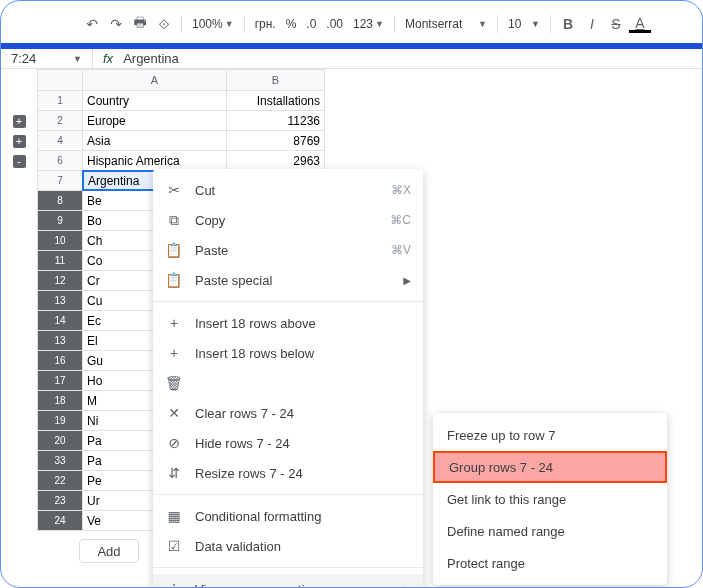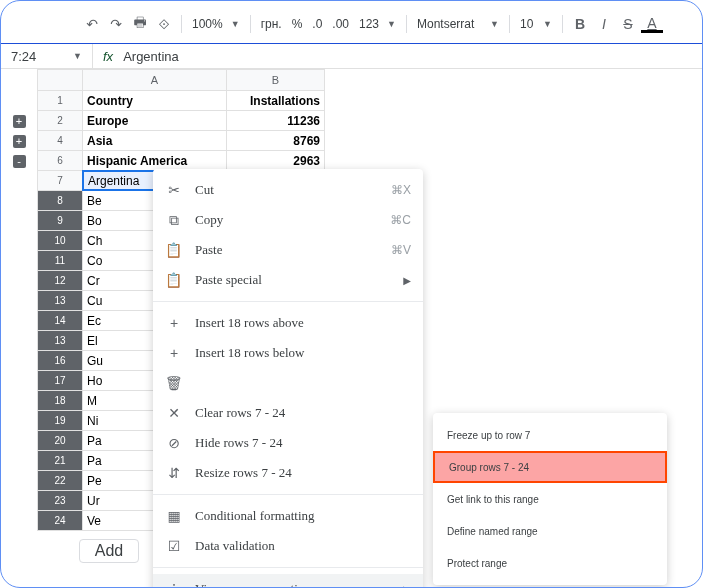--- a/index.html
+++ b/index.html
@@ -1,55 +1,55 @@
 <!DOCTYPE html>
 <html><head>
 <meta charset="utf-8">
 <style>
 * { box-sizing: border-box; margin: 0; padding: 0; font-family: Arial, sans-serif; }
 body { background: #fff; width: 703px; height: 588px; position: relative; overflow: hidden; border-radius: 20px; border: 1px solid #5f8ff4; }
 .toolbar { display: flex; align-items: center; gap: 2px; padding: 8px 12px 4px 80px; height: 42px; }
 .tb-btn { width: 22px; height: 22px; display: flex; align-items: center; justify-content: center; color: #5f6368; font-size: 14px; cursor: pointer; }
 .tb-sep { width: 1px; height: 18px; background: #dadce0; margin: 0 4px; }
-.tb-text { color: #3c4043; font-size: 12px; padding: 0 4px; display: flex; align-items: center; gap: 8px; }
+.tb-text { color: #3c4043; font-size: 12px; padding: 0 4px; display: flex; align-items: center; gap: 2px; }
 .tb-drop { font-size: 9px; color: #5f6368; }
-.namebox-row { display: flex; align-items: center; height: 26px; border-top: 1px solid #1d4ed8; border-bottom: 1px solid #e0e0e0; }
+.namebox-row { display: flex; align-items: center; height: 26px; border-top: 6px solid #1d4ed8; border-bottom: 1px solid #e0e0e0; }
 .namebox { width: 92px; padding: 0 10px; font-size: 13px; color: #3c4043; display: flex; justify-content: space-between; align-items: center; border-right: 1px solid #e0e0e0; height: 100%; }
 .fx { padding: 0 10px; color: #14532d; font-style: italic; font-size: 13px; }
 .formula { font-size: 13px; color: #3c4043; }
 .sheet-area { display: flex; }
 .group-col { width: 36px; display: flex; flex-direction: column; }
 .group-cell { height: 20px; display: flex; align-items: center; justify-content: center; }
 .group-btn { width: 13px; height: 13px; background: #5f6368; color: #fff; font-size: 11px; line-height: 11px; text-align: center; border-radius: 2px; cursor: pointer; display: flex; align-items: center; justify-content: center; }
 .grid-col { position: relative; }
 .col-headers { display: flex; height: 22px; }
 .corner { width: 46px; border: 1px solid #e0e0e0; background: #f8f9fa; }
 .col-h { border: 1px solid #e0e0e0; border-left: none; background: #f8f9fa; text-align: center; font-size: 11px; color: #5f6368; display: flex; align-items: center; justify-content: center; }
 .col-h.a { width: 144px; }
 .col-h.b { width: 98px; }
 .data-row { display: flex; height: 20px; }
 .row-h { width: 46px; border: 1px solid #e0e0e0; border-top: none; background: #f8f9fa; text-align: center; font-size: 10px; color: #5f6368; display: flex; align-items: center; justify-content: center; }
 .row-h.sel { background: #5f6368; color: #fff; }
 .cell { border-right: 1px solid #e0e0e0; border-bottom: 1px solid #e0e0e0; font-size: 12px; padding: 0 4px; display: flex; align-items: center; overflow: hidden; white-space: nowrap; }
 .cell.a { width: 144px; }
 .cell.b { width: 98px; justify-content: flex-end; }
-.cell.bold { font-weight: bold; }
+.cell.bold { font-weight: normal; }
 .active-row { background: #e8f0fe; }
 .active-cell { border: 2px solid #1a73e8 !important; margin: -1px 0 0 -1px; z-index: 2; position: relative; }
-.add-btn { margin: 8px 0 0 42px; width: 60px; height: 24px; border: 1px solid #dadce0; border-radius: 4px; background: #fff; font-size: 16px; color: #3c4043; }
+.add-btn { margin: 8px 0 0 42px; width: 60px; height: 24px; border: 1px solid #dadce0; border-radius: 4px; background: #fff; font-size: 13px; color: #3c4043; }
 .ctx-menu { position: absolute; left: 152px; top: 168px; width: 270px; background: #fff; border-radius: 4px; box-shadow: 0 2px 10px rgba(0,0,0,0.2); padding: 6px 0; z-index: 10; }
 .ctx-item { display: flex; align-items: center; height: 30px; padding: 0 12px; font-size: 13px; color: #3c4043; cursor: pointer; gap: 12px; }
 .ctx-item:hover, .ctx-item.hov { background: #f1f3f4; }
 .ctx-icon { width: 18px; height: 18px; display: flex; align-items: center; justify-content: center; color: #5f6368; font-size: 14px; }
-.ctx-label { flex: 1; font-family: Liberation Serif, serif; }
+.ctx-label { flex: 1; }
 .ctx-sc { color: #9aa0a6; font-size: 12px; }
 .ctx-arrow { color: #5f6368; font-size: 10px; }
 .ctx-sep { height: 1px; background: #e8eaed; margin: 6px 0; }
 .submenu { position: absolute; left: 432px; top: 412px; width: 234px; background: #fff; border-radius: 4px; box-shadow: 0 2px 10px rgba(0,0,0,0.2); padding: 6px 0; z-index: 11; }
-.sub-item { height: 32px; display: flex; align-items: center; padding: 0 14px; font-size: 10px; color: #3c4043; cursor: pointer; }
+.sub-item { height: 32px; display: flex; align-items: center; padding: 0 14px; font-size: 13px; color: #3c4043; cursor: pointer; }
 .sub-item.hl { border: 2px solid #ff4500; background: #fca5a5; }
 .strike { text-decoration: line-through; }
 .underline-a { text-decoration: underline; }
 </style>
 </head>
 <body>
 
 <div class="toolbar">
   <div class="tb-btn">↶</div>
   <div class="tb-btn">↷</div>
@@ -220,21 +220,21 @@
           <div class="row-h sel">19</div>
           <div class="cell a">Ni</div>
           <div class="cell b"></div>
         </div>
         <div class="data-row">
           <div class="row-h sel">20</div>
           <div class="cell a">Pa</div>
           <div class="cell b"></div>
         </div>
         <div class="data-row">
-          <div class="row-h sel">21</div>
+          <div class="row-h sel">33</div>
           <div class="cell a">Pa</div>
           <div class="cell b"></div>
         </div>
         <div class="data-row">
           <div class="row-h sel">22</div>
           <div class="cell a">Pe</div>
           <div class="cell b"></div>
         </div>
         <div class="data-row">
           <div class="row-h sel">23</div>

